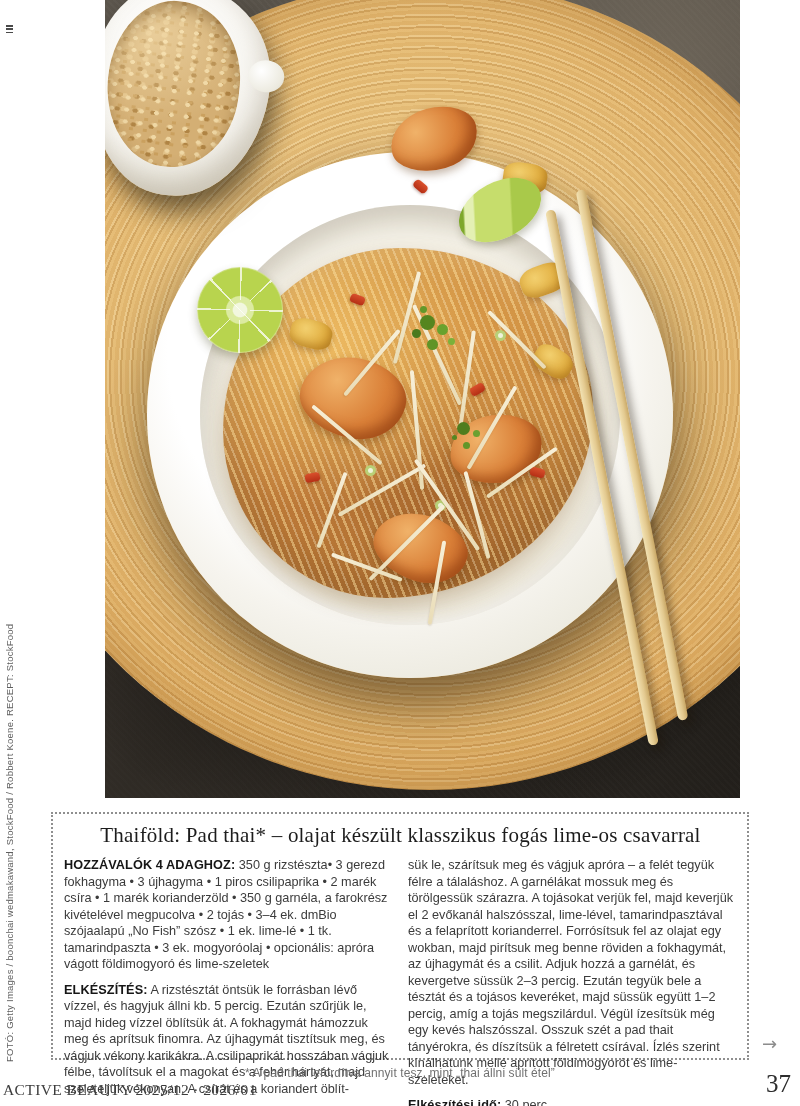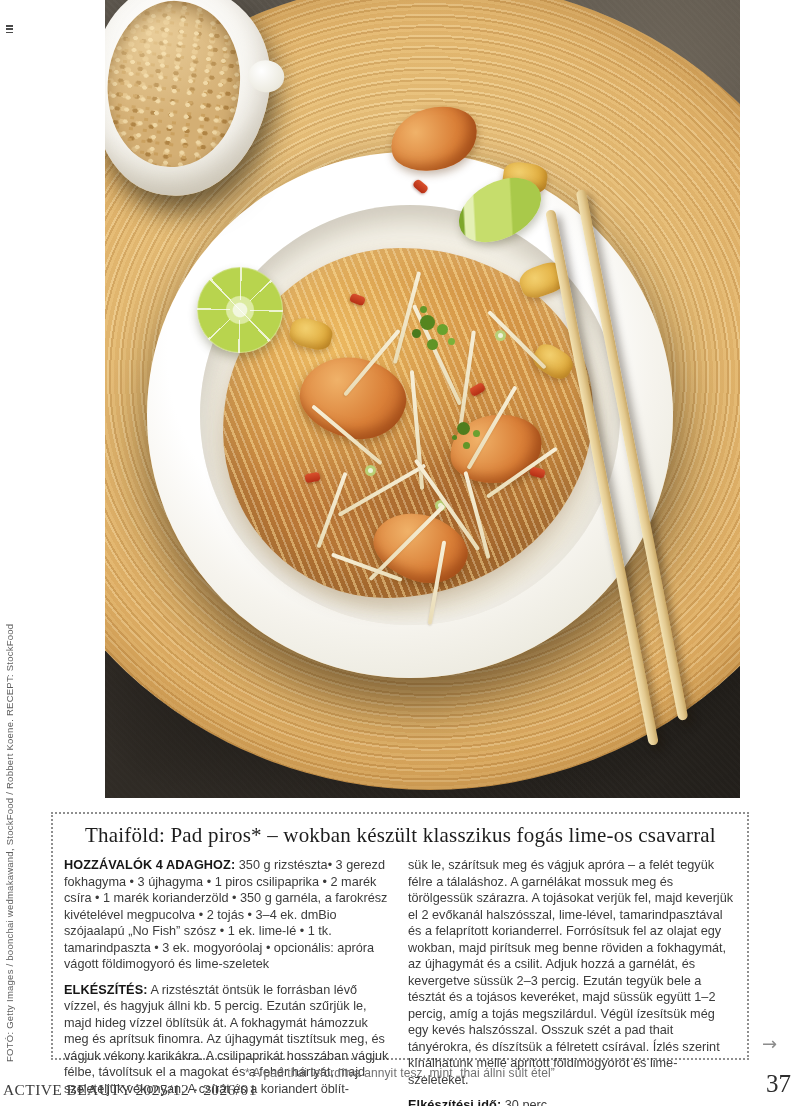--- a/index.html
+++ b/index.html
@@ -235,21 +235,21 @@
     <div class="stick s1"></div>
     <div class="stick s2"></div>
 
     <div class="peanut-bowl">
       <div class="spout"></div>
       <div class="peanuts"></div>
     </div>
   </div>
 
   <div class="recipe-box">
-    <div class="recipe-title">Thaiföld: Pad piros* – wokban készült klasszikus fogás lime-os csavarral</div>
+    <div class="recipe-title">Thaiföld: Pad thai* – olajat készült klasszikus fogás lime-os csavarral</div>
     <div class="columns">
       <div class="col">
         <p><strong>HOZZÁVALÓK 4 ADAGHOZ:</strong> <span>350 g rizstészta• 3 gerezd fokhagyma • 3 újhagyma • 1 piros csilipaprika • 2 marék csíra • 1 marék korianderzöld • 350 g garnéla, a farokrész kivételével megpucolva • 2 tojás • 3–4 ek. dmBio szójaalapú „No Fish” szósz • 1 ek. lime-lé • 1 tk. tamarindpaszta • 3 ek. mogyoróolaj • opcionális: apróra vágott földimogyoró és lime-szeletek</span></p>
         <p><strong>ELKÉSZÍTÉS:</strong> <span>A rizstésztát öntsük le forrásban lévő vízzel, és hagyjuk állni kb. 5 percig. Ezután szűrjük le, majd hideg vízzel öblítsük át. A fokhagymát hámozzuk meg és aprítsuk finomra. Az újhagymát tisztítsuk meg, és vágjuk vékony karikákra. A csilipaprikát hosszában vágjuk félbe, távolítsuk el a magokat és a fehér hártyát, majd szeleteljük vékonyan. A csírát és a koriandert öblít-</span></p>
       </div>
       <div class="col">
         <p><span>sük le, szárítsuk meg és vágjuk apróra – a felét tegyük félre a tálaláshoz. A garnélákat mossuk meg és törölgessük szárazra. A tojásokat verjük fel, majd keverjük el 2 evőkanál halszósszal, lime-lével, tamarindpasztával és a felaprított korianderrel. Forrósítsuk fel az olajat egy wokban, majd pirítsuk meg benne röviden a fokhagymát, az újhagymát és a csilit. Adjuk hozzá a garnélát, és kevergetve süssük 2–3 percig. Ezután tegyük bele a tésztát és a tojásos keveréket, majd süssük együtt 1–2 percig, amíg a tojás megszilárdul. Végül ízesítsük még egy kevés halszósszal. Osszuk szét a pad thait tányérokra, és díszítsük a félretett csírával. Ízlés szerint kínálhatunk mellé aprított földimogyorót és lime-szeleteket.</span></p>
         <p class="time"><strong>Elkészítési idő:</strong> <span>30 perc</span></p>
       </div>
     </div>

